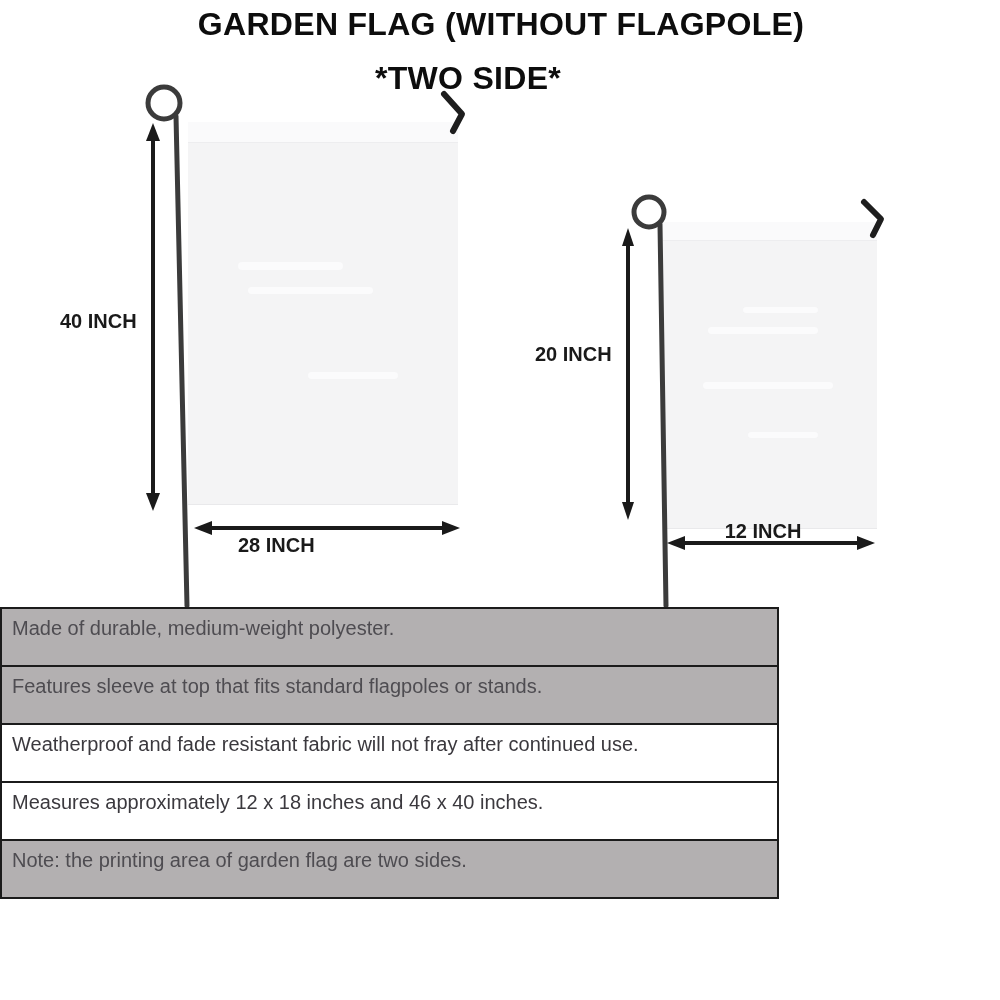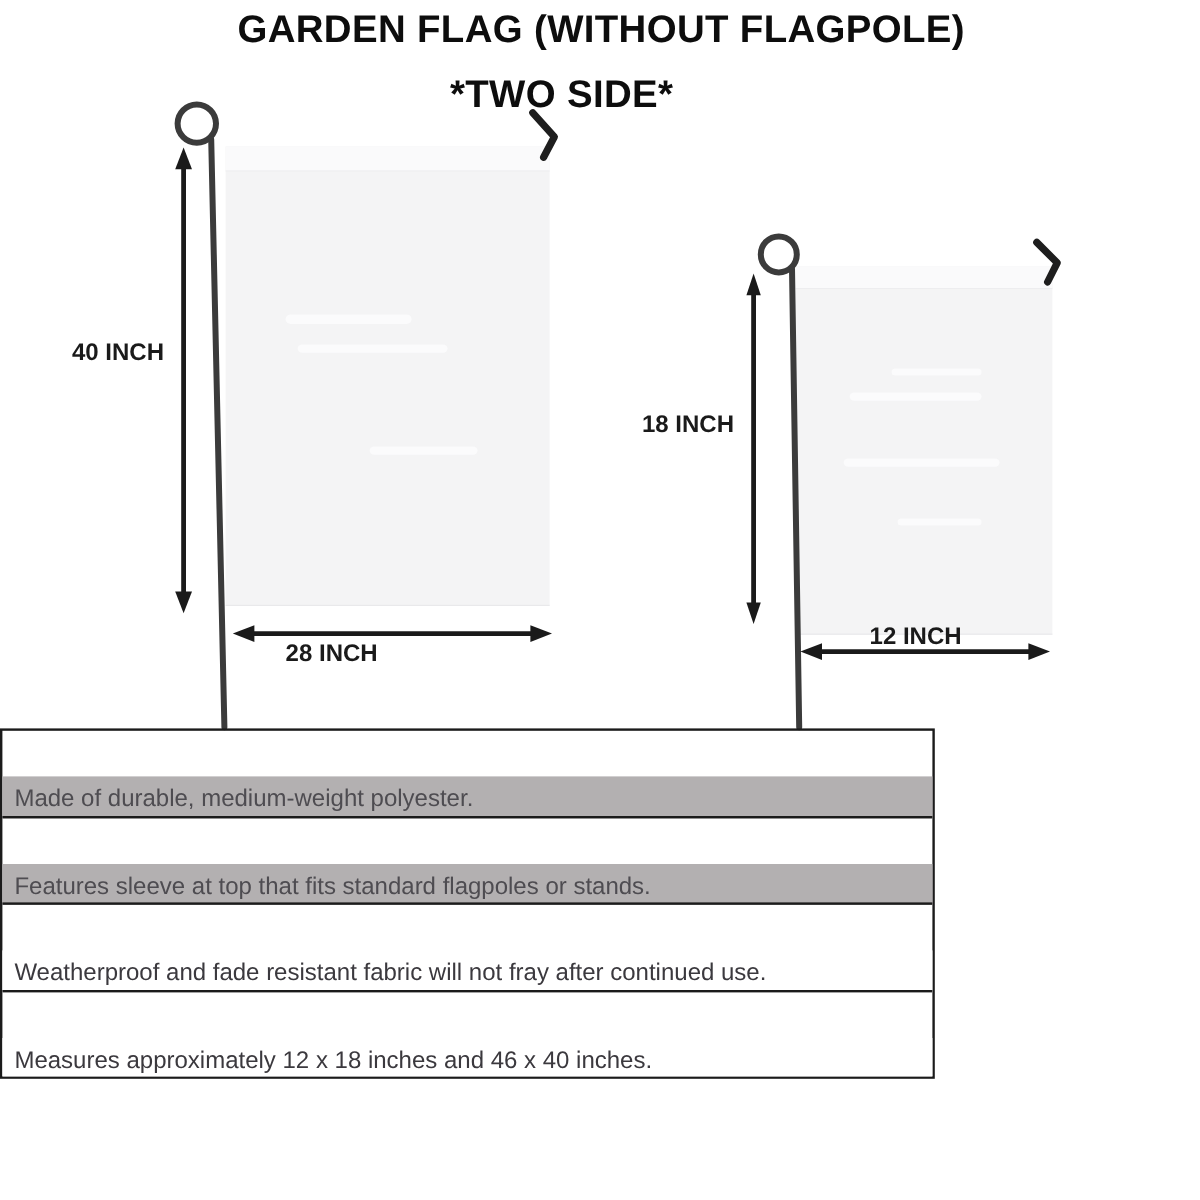--- a/index.html
+++ b/index.html
@@ -24,28 +24,28 @@
   
   .overlay{position:absolute;left:0;top:0;width:1000px;height:610px;pointer-events:none;}
   .pole{stroke:var(--pole,#3b3b3b);stroke-width:5;fill:none;stroke-linecap:round;}
   .loop{stroke:var(--pole,#3b3b3b);stroke-width:5;fill:none;}
   .hook{stroke:var(--hook,#1e1e1e);stroke-width:6;fill:none;stroke-linecap:round;stroke-linejoin:round;}
   .dim-line{stroke:var(--dimension-text,#1a1a1a);stroke-width:4;}
   .dim-head{fill:var(--dimension-text,#1a1a1a);}
   
   .dim-label{position:absolute;font-size:20px;font-weight:bold;color:var(--dimension-text,#1a1a1a);
     white-space:nowrap;}
-  .lab-40{left:60px;top:283px;}
+  .lab-40{left:60px;top:310px;}
   .lab-18{left:535px;top:343px;}
   .lab-28{left:238px;top:534px;width:165px;text-align:left;}
   .lab-12{left:688px;top:520px;width:150px;text-align:center;}
   
   .features{position:absolute;left:0;top:607px;width:779px;height:292px;box-sizing:border-box;
     border:2px solid var(--table-border,#1b1b1b);display:flex;flex-direction:column;}
-  .frow{flex:1;box-sizing:border-box;padding:7px 10px 0;font-size:20px;line-height:1.25;margin-top:38px;}
+  .frow{flex:1;box-sizing:border-box;padding:7px 10px 0;font-size:20px;line-height:1.25;}
   .frow:not(:last-child){border-bottom:2px solid var(--table-border,#1b1b1b);}
   .frow.gray{background:var(--table-row-gray,#b3b0b1);color:#4e4c51;}
   .frow.white{background:var(--table-row-white,#ffffff);color:#3b393e;}
 </style>
 </head>
 <body>
 
 <div class="canvas">
 
   <div class="title-l1">GARDEN FLAG (WITHOUT FLAGPOLE)</div>
@@ -96,23 +96,24 @@
 
     <g>
       <line class="dim-line" x1="684" y1="543" x2="858" y2="543"></line>
       <polygon class="dim-head" points="667,543 685,536 685,550"></polygon>
       <polygon class="dim-head" points="875,543 857,536 857,550"></polygon>
     </g>
   </svg>
 
   <div class="dim-label lab-40">40 INCH</div>
   <div class="dim-label lab-28">28 INCH</div>
-  <div class="dim-label lab-18">18 INCH</div>
+  <div class="dim-label lab-18">20 INCH</div>
   <div class="dim-label lab-12">12 INCH</div>
 
   <div class="features">
     <div class="frow gray">Made of durable, medium-weight polyester.</div>
     <div class="frow gray">Features sleeve at top that fits standard flagpoles or stands.</div>
     <div class="frow white">Weatherproof and fade resistant fabric will not fray after continued use.</div>
     <div class="frow white">Measures approximately 12 x 18 inches and 46 x 40 inches.</div>
+    <div class="frow gray">Note: the printing area of garden flag are two sides.</div>
   </div>
 
 </div>
 
 </body></html>

